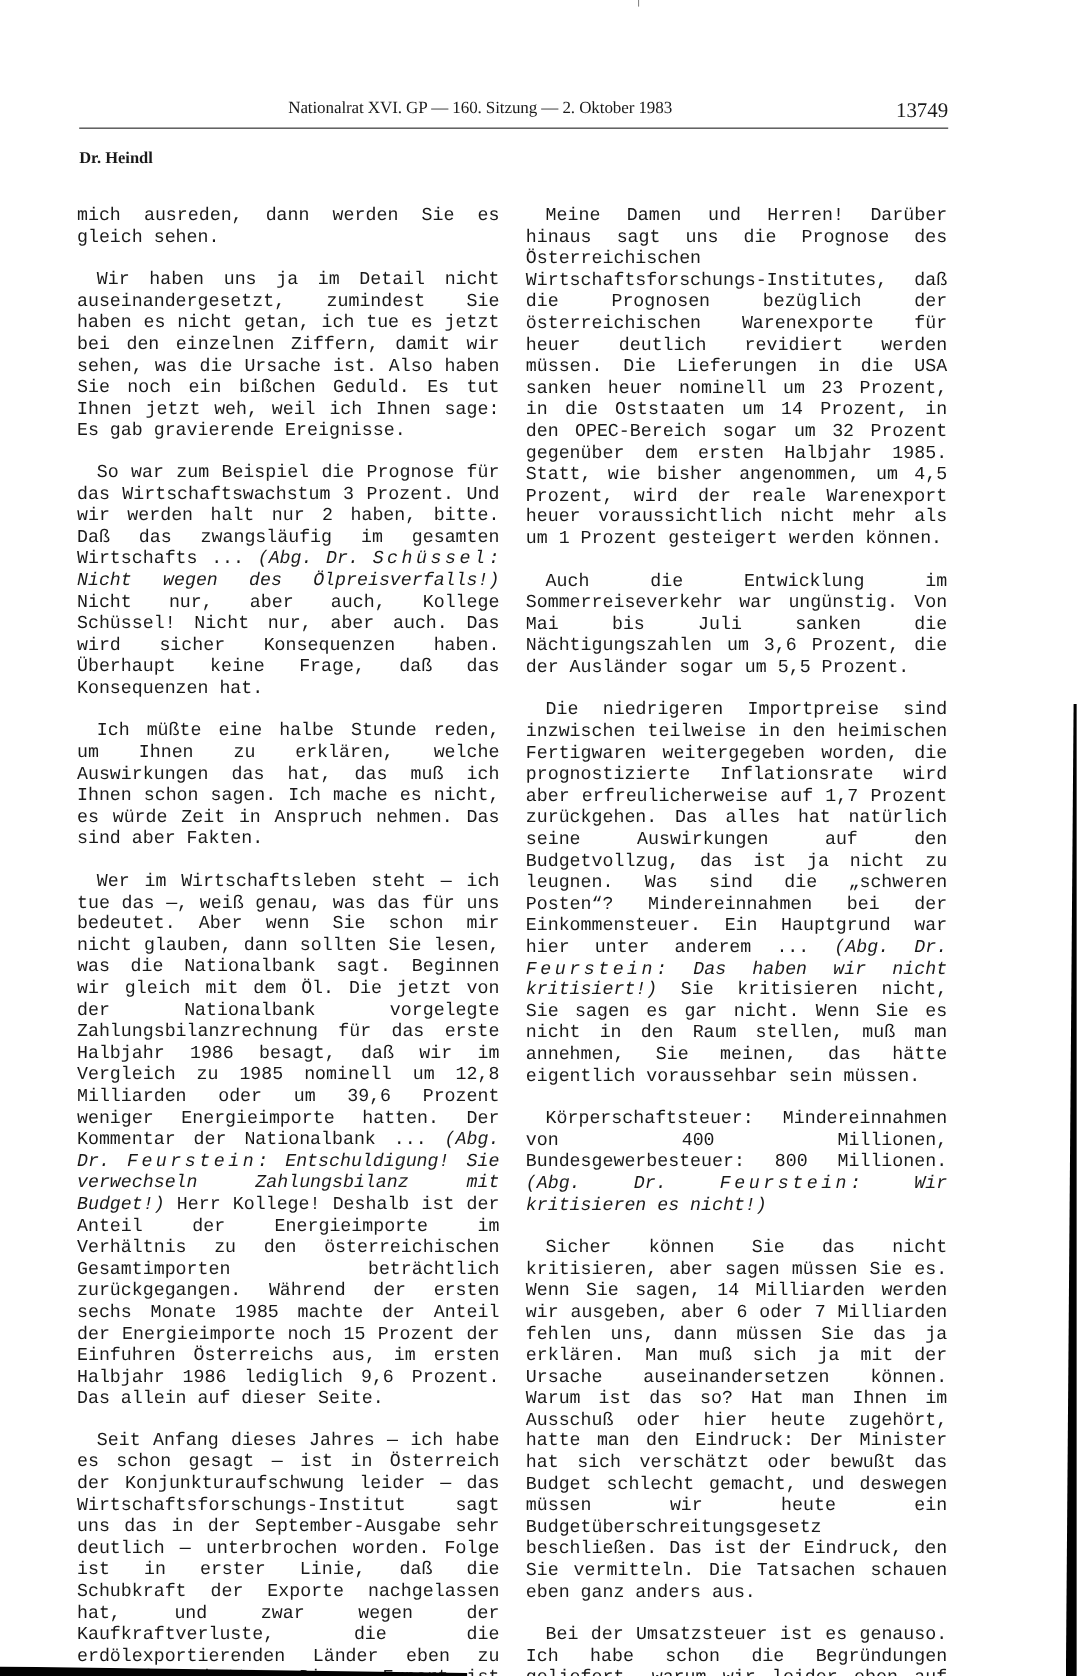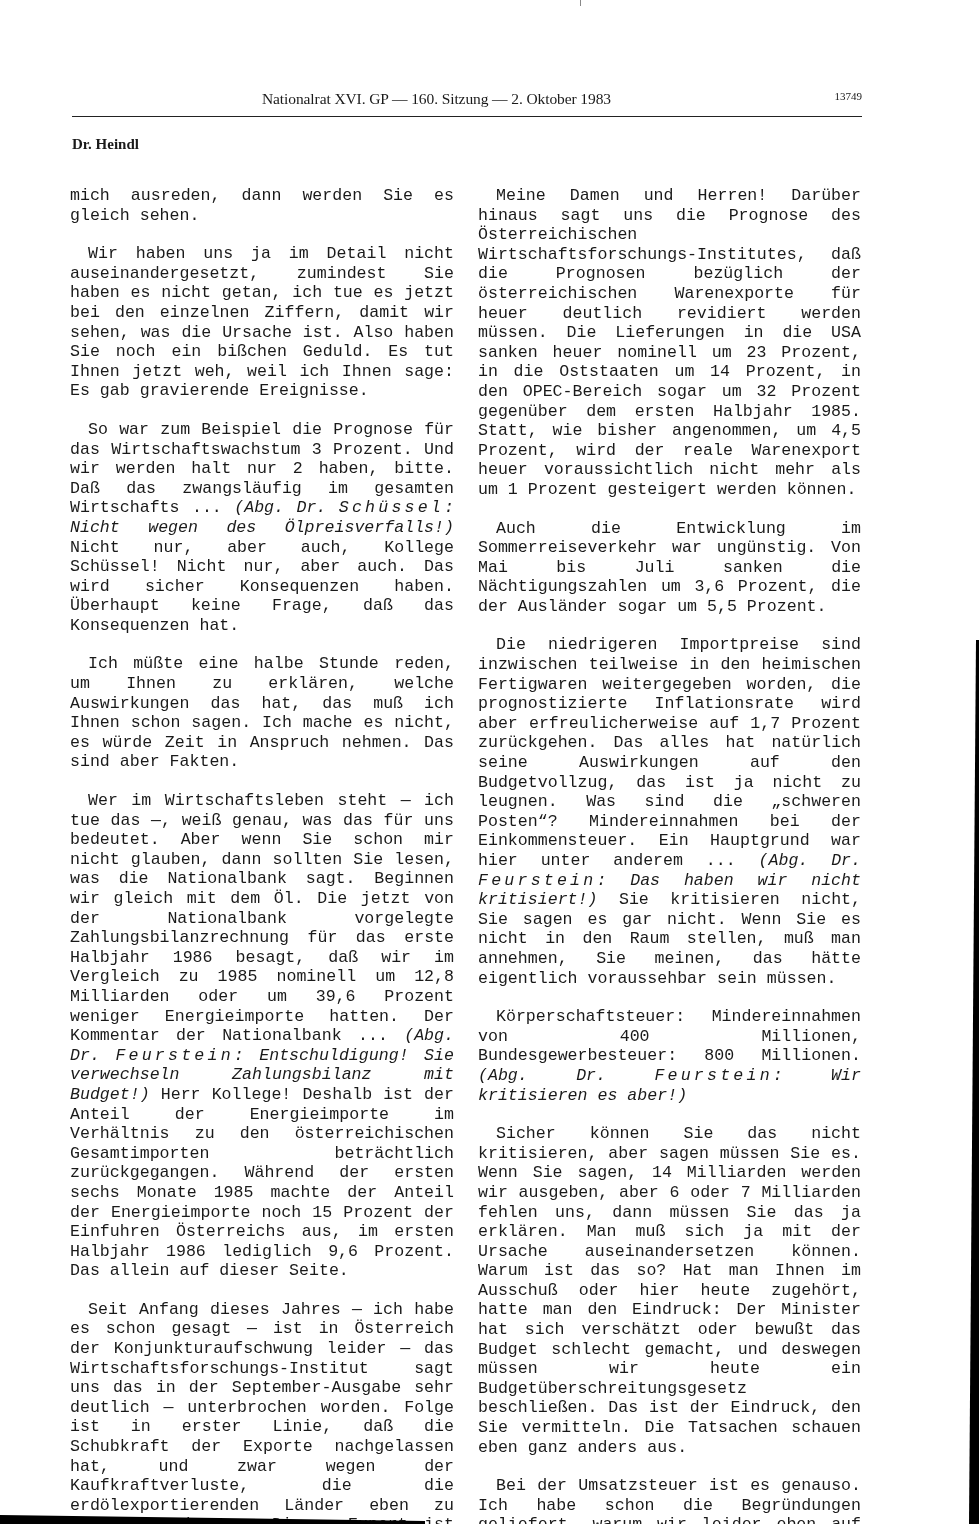--- a/index.html
+++ b/index.html
@@ -11,21 +11,21 @@
   .header {
     position: absolute; left: 72px; top: 86px; width: 790px; height: 30px;
     border-bottom: 1.5px solid #222;
   }
   .header-title {
     position: absolute; left: 190px; top: 4px;
     font-family: "Liberation Serif", serif; font-size: 15.5px; letter-spacing: -0.1px;
   }
   .header-page {
     position: absolute; right: 0; top: 4px;
-    font-family: "Liberation Serif", serif; font-size: 11px;
+    font-family: "Liberation Serif", serif; font-size: 19px;
   }
   .speaker {
     position: absolute; left: 72px; top: 136px;
     font-family: "Liberation Serif", serif; font-weight: bold; font-size: 15px;
   }
   .col {
     position: absolute; top: 186px; width: 384px;
     font-family: Liberation Mono, monospace;
     font-size: 16.6px; line-height: 19.6px;
     text-align: justify; hyphens: manual;
@@ -67,19 +67,19 @@
     <p><span>Wir haben uns ja im Detail nicht auseinandergesetzt, zumindest Sie haben es nicht getan, ich tue es jetzt bei den einzelnen Ziffern, damit wir sehen, was die Ursache ist. Also haben Sie noch ein bißchen Geduld. Es tut Ihnen jetzt weh, weil ich Ihnen sage: Es gab gravierende Ereignisse.</span></p>
     <p><span>So war zum Beispiel die Prognose für das Wirtschaftswachstum 3 Prozent. Und wir werden halt nur 2 haben, bitte. Daß das zwangsläufig im gesamten Wirtschafts ... </span><span class="it">(Abg. Dr. </span><span class="sp">Schüssel</span><span class="it">: Nicht wegen des Ölpreisverfalls!)</span><span> Nicht nur, aber auch, Kollege Schüssel! Nicht nur, aber auch. Das wird sicher Konsequenzen haben. Überhaupt keine Frage, daß das Konsequenzen hat.</span></p>
     <p><span>Ich müßte eine halbe Stunde reden, um Ihnen zu erklären, welche Auswirkungen das hat, das muß ich Ihnen schon sagen. Ich mache es nicht, es würde Zeit in Anspruch nehmen. Das sind aber Fakten.</span></p>
     <p><span>Wer im Wirtschaftsleben steht — ich tue das —, weiß genau, was das für uns bedeutet. Aber wenn Sie schon mir nicht glauben, dann sollten Sie lesen, was die Nationalbank sagt. Beginnen wir gleich mit dem Öl. Die jetzt von der Nationalbank vorgelegte Zahlungsbilanzrechnung für das erste Halbjahr 1986 besagt, daß wir im Vergleich zu 1985 nominell um 12,8 Milliarden oder um 39,6 Prozent weniger Energieimporte hatten. Der Kommentar der Nationalbank ... </span><span class="it">(Abg. Dr. </span><span class="sp">Feurstein</span><span class="it">: Entschuldigung! Sie verwechseln Zahlungsbilanz mit Budget!)</span><span> Herr Kollege! Deshalb ist der Anteil der Energieimporte im Verhältnis zu den österreichischen Gesamtimporten beträchtlich zurückgegangen. Während der ersten sechs Monate 1985 machte der Anteil der Energieimporte noch 15 Prozent der Einfuhren Österreichs aus, im ersten Halbjahr 1986 lediglich 9,6 Prozent. Das allein auf dieser Seite.</span></p>
     <p><span>Seit Anfang dieses Jahres — ich habe es schon gesagt — ist in Österreich der Konjunkturaufschwung leider — das Wirtschaftsforschungs-Institut sagt uns das in der September-Ausgabe sehr deutlich — unterbrochen worden. Folge ist in erster Linie, daß die Schubkraft der Exporte nachgelassen hat, und zwar wegen der Kaufkraftverluste, die die erdölexportierenden Länder eben zu gewärtigen hatten. Dieser Export ist kräftig zurückgegangen und dadurch natürlich unser Konjunkturmotor.</span></p>
   </div>
 <div class="col right">
     <p><span>Meine Damen und Herren! Darüber hinaus sagt uns die Prognose des Österreichischen Wirtschaftsforschungs-Institutes, daß die Prognosen bezüglich der österreichischen Warenexporte für heuer deutlich revidiert werden müssen. Die Lieferungen in die USA sanken heuer nominell um 23 Prozent, in die Oststaaten um 14 Prozent, in den OPEC-Bereich sogar um 32 Prozent gegenüber dem ersten Halbjahr 1985. Statt, wie bisher angenommen, um 4,5 Prozent, wird der reale Warenexport heuer voraussichtlich nicht mehr als um 1 Prozent gesteigert werden können.</span></p>
     <p><span>Auch die Entwicklung im Sommerreiseverkehr war ungünstig. Von Mai bis Juli sanken die Nächtigungszahlen um 3,6 Prozent, die der Ausländer sogar um 5,5 Prozent.</span></p>
     <p><span>Die niedrigeren Importpreise sind inzwischen teilweise in den heimischen Fertigwaren weitergegeben worden, die prognostizierte Inflationsrate wird aber erfreulicherweise auf 1,7 Prozent zurückgehen. Das alles hat natürlich seine Auswirkungen auf den Budgetvollzug, das ist ja nicht zu leugnen. Was sind die „schweren Posten“? Mindereinnahmen bei der Einkommensteuer. Ein Hauptgrund war hier unter anderem ... </span><span class="it">(Abg. Dr. </span><span class="sp">Feurstein</span><span class="it">: Das haben wir nicht kritisiert!)</span><span> Sie kritisieren nicht, Sie sagen es gar nicht. Wenn Sie es nicht in den Raum stellen, muß man annehmen, Sie meinen, das hätte eigentlich voraussehbar sein müssen.</span></p>
-    <p><span>Körperschaftsteuer: Mindereinnahmen von 400 Millionen, Bundesgewerbesteuer: 800 Millionen. </span><span class="it">(Abg. Dr. </span><span class="sp">Feurstein</span><span class="it">: Wir kritisieren es aber!)</span></p>
+    <p><span>Körperschaftsteuer: Mindereinnahmen von 400 Millionen, Bundesgewerbesteuer: 800 Millionen. </span><span class="it">(Abg. Dr. </span><span class="sp">Feurstein</span><span class="it">: Wir kritisieren es nicht!)</span></p>
     <p><span>Sicher können Sie das nicht kritisieren, aber sagen müssen Sie es. Wenn Sie sagen, 14 Milliarden werden wir ausgeben, aber 6 oder 7 Milliarden fehlen uns, dann müssen Sie das ja erklären. Man muß sich ja mit der Ursache auseinandersetzen können. Warum ist das so? Hat man Ihnen im Ausschuß oder hier heute zugehört, hatte man den Eindruck: Der Minister hat sich verschätzt oder bewußt das Budget schlecht gemacht, und deswegen müssen wir heute ein Budgetüberschreitungsgesetz beschließen. Das ist der Eindruck, den Sie vermitteln. Die Tatsachen schauen eben ganz anders aus.</span></p>
     <p><span>Bei der Umsatzsteuer ist es genauso. Ich habe schon die Begründungen geliefert, warum wir leider eben auf dem Umsatzsteuersektor 9 Milliarden Schilling oder noch etwas mehr an Mindereinnahmen haben.</span></p>
   </div>
 
 <div class="scan-edge-right"></div>
 <div class="scan-edge-bottom"></div>
 
 </body></html>

